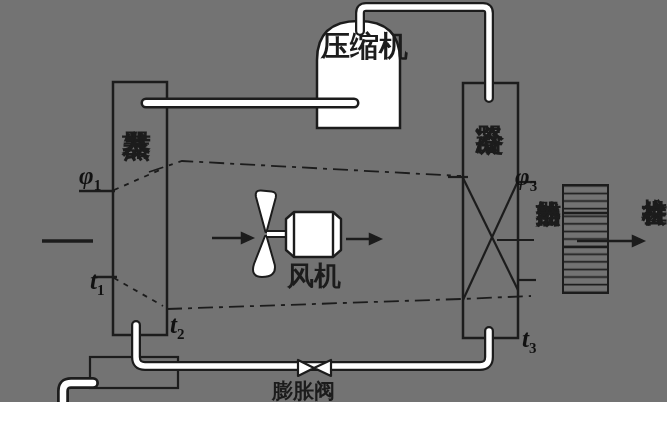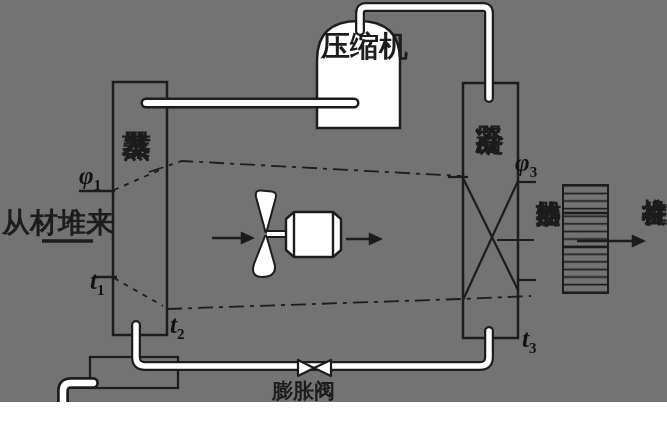--- a/index.html
+++ b/index.html
@@ -129,35 +129,35 @@
       <polygon points="57.5,417 66.5,417 62,426"></polygon>
     </g>
   </svg>
 
   <div class="lbl cjk vtext" style="left:122px;top:108px;font-size:29px;line-height:30px;">蒸发器</div>
 
   <div class="lbl cjk" style="left:321px;top:31px;width:76px;font-size:29px;line-height:30px;text-align:center;">压缩机</div>
 
   <div class="lbl cjk vtext" style="left:475px;top:102px;font-size:29px;line-height:30px;">冷凝器</div>
 
+  <div class="lbl cjk" style="left:287px;top:258px;font-size:27px;">风机</div>
 
   <div class="lbl cjk" style="left:272px;top:377px;font-size:21px;">膨胀阀</div>
 
   <div class="lbl cjk vtext" style="left:535px;top:181px;font-size:25px;line-height:27px;">辅助加热器</div>
 
-  <div class="lbl cjk" style="left:2px;top:204px;font-size:28px;">从材堆来</div>
 
   <div class="lbl cjk vtext" style="left:639px;top:179px;font-size:25px;line-height:30px;">往材堆去</div>
 
   <div class="meas" style="left:79px;top:163px;">
     <span class="base">φ</span><span class="sub">1</span>
   </div>
 
 
-  <div class="meas" style="left:515px;top:150px;">
+  <div class="meas" style="left:515px;top:164px;">
     <span class="base">φ</span><span class="sub">3</span>
   </div>
 
   <div class="meas" style="left:90px;top:268px;">
     <span class="base">t</span><span class="sub">1</span>
   </div>
 
   <div class="meas" style="left:170px;top:312px;">
     <span class="base">t</span><span class="sub">2</span>
   </div>

